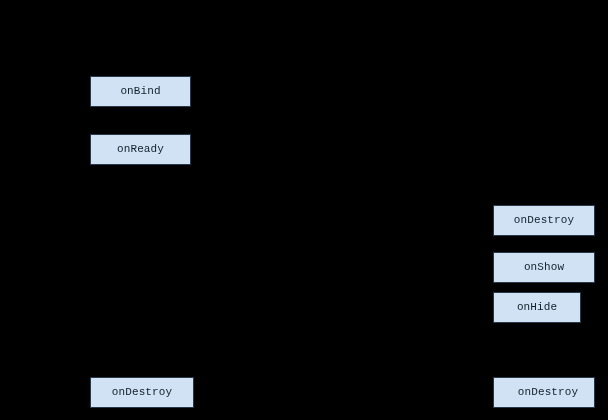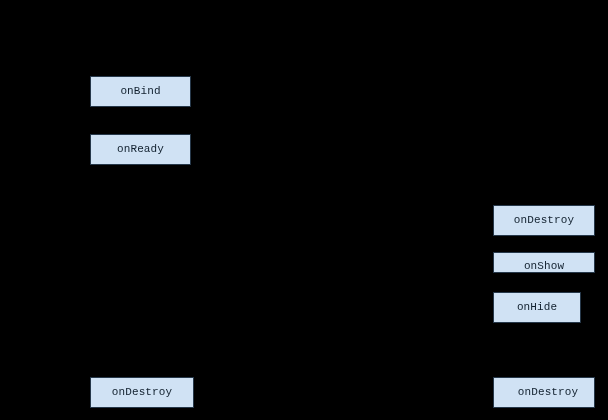--- a/index.html
+++ b/index.html
@@ -48,21 +48,21 @@
 
   <div class="node" style="left:90px; top:134px; width:101px; height:31px;">
     <span class="node-label">onReady</span>
   </div>
 
 
   <div class="node" style="left:493px; top:205px; width:102px; height:31px;">
     <span class="node-label">onDestroy</span>
   </div>
 
-  <div class="node" style="left:493px; top:252px; width:102px; height:21px;align-items:flex-end;">
+  <div class="node" style="left:493px; top:252px; width:102px; height:31px;">
     <span class="node-label">onShow</span>
   </div>
 
   <div class="node" style="left:493px; top:292px; width:88px; height:31px;">
     <span class="node-label">onHide</span>
   </div>
 
   <div class="node" style="left:90px; top:377px; width:104px; height:31px;">
     <span class="node-label">onDestroy</span>
   </div>

